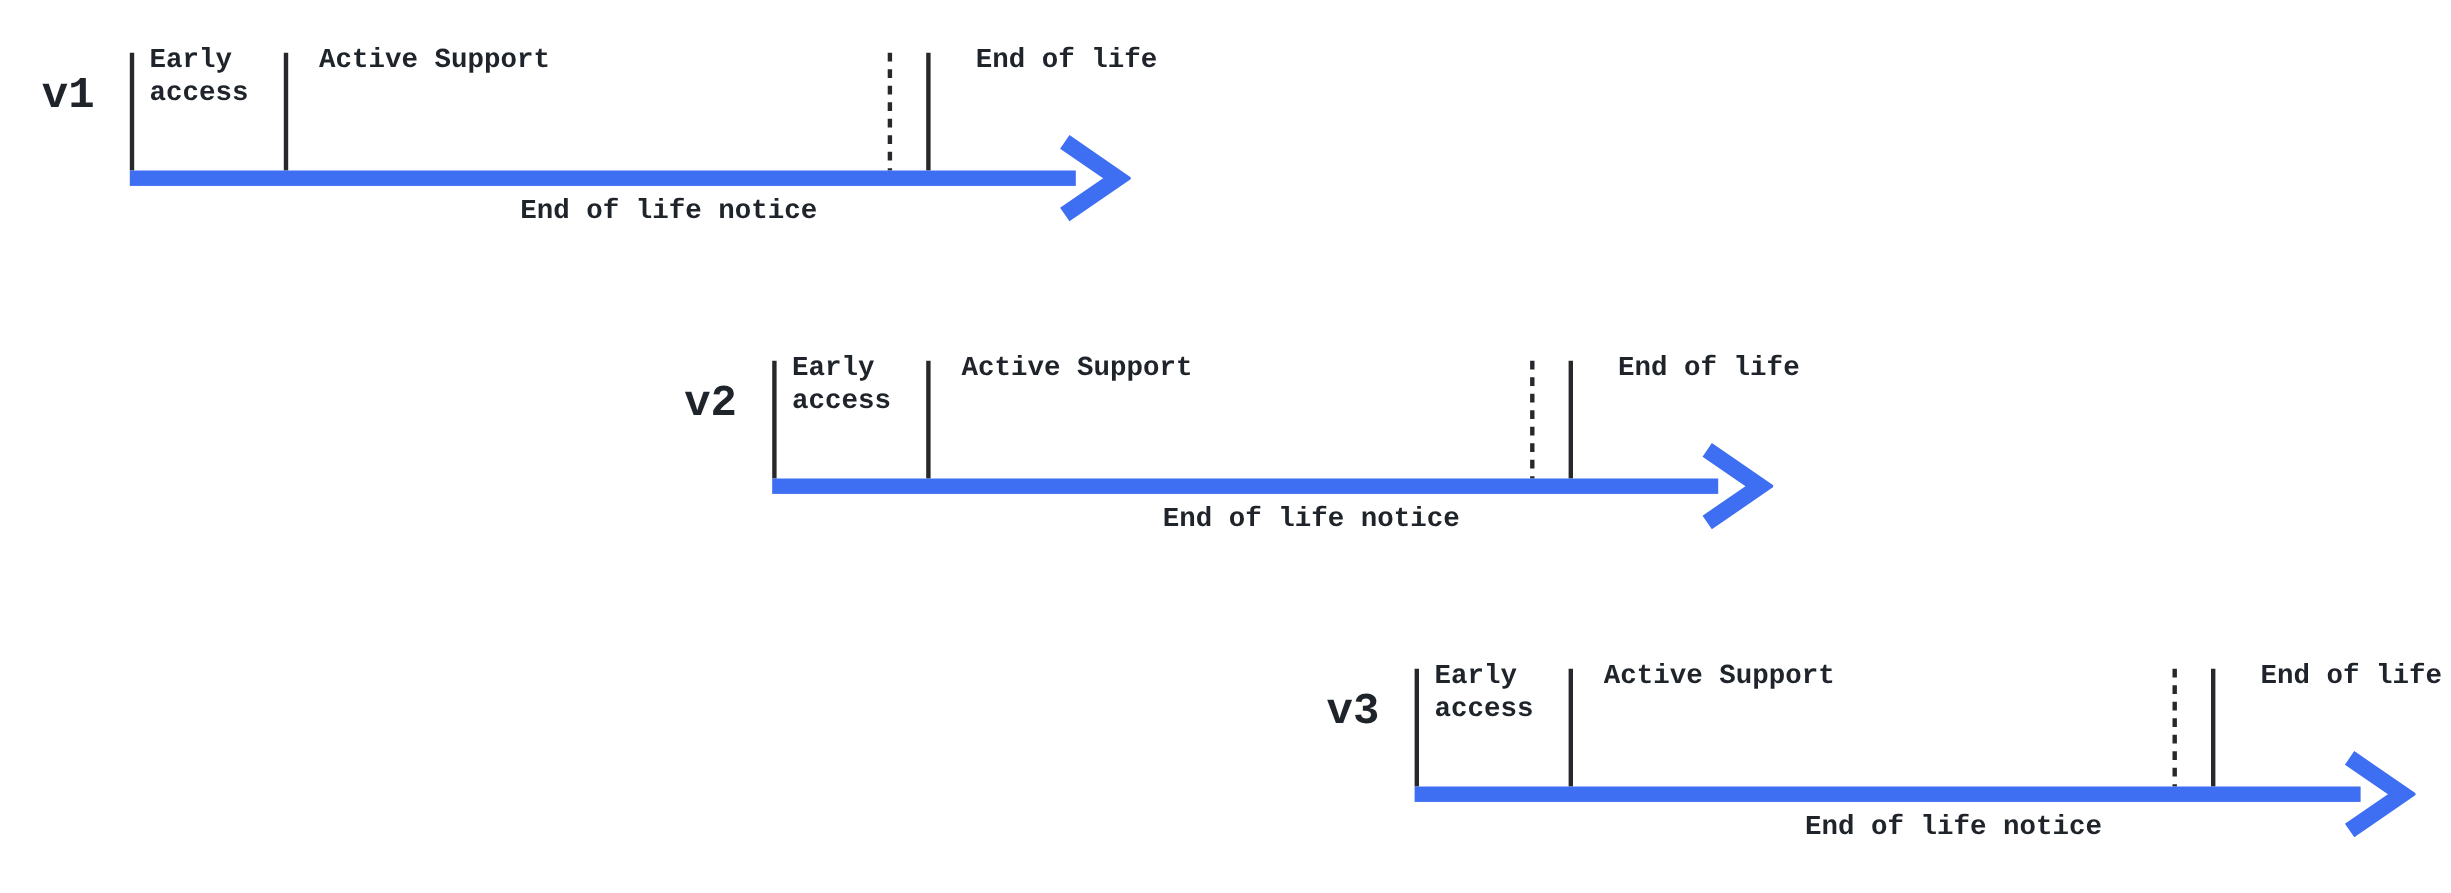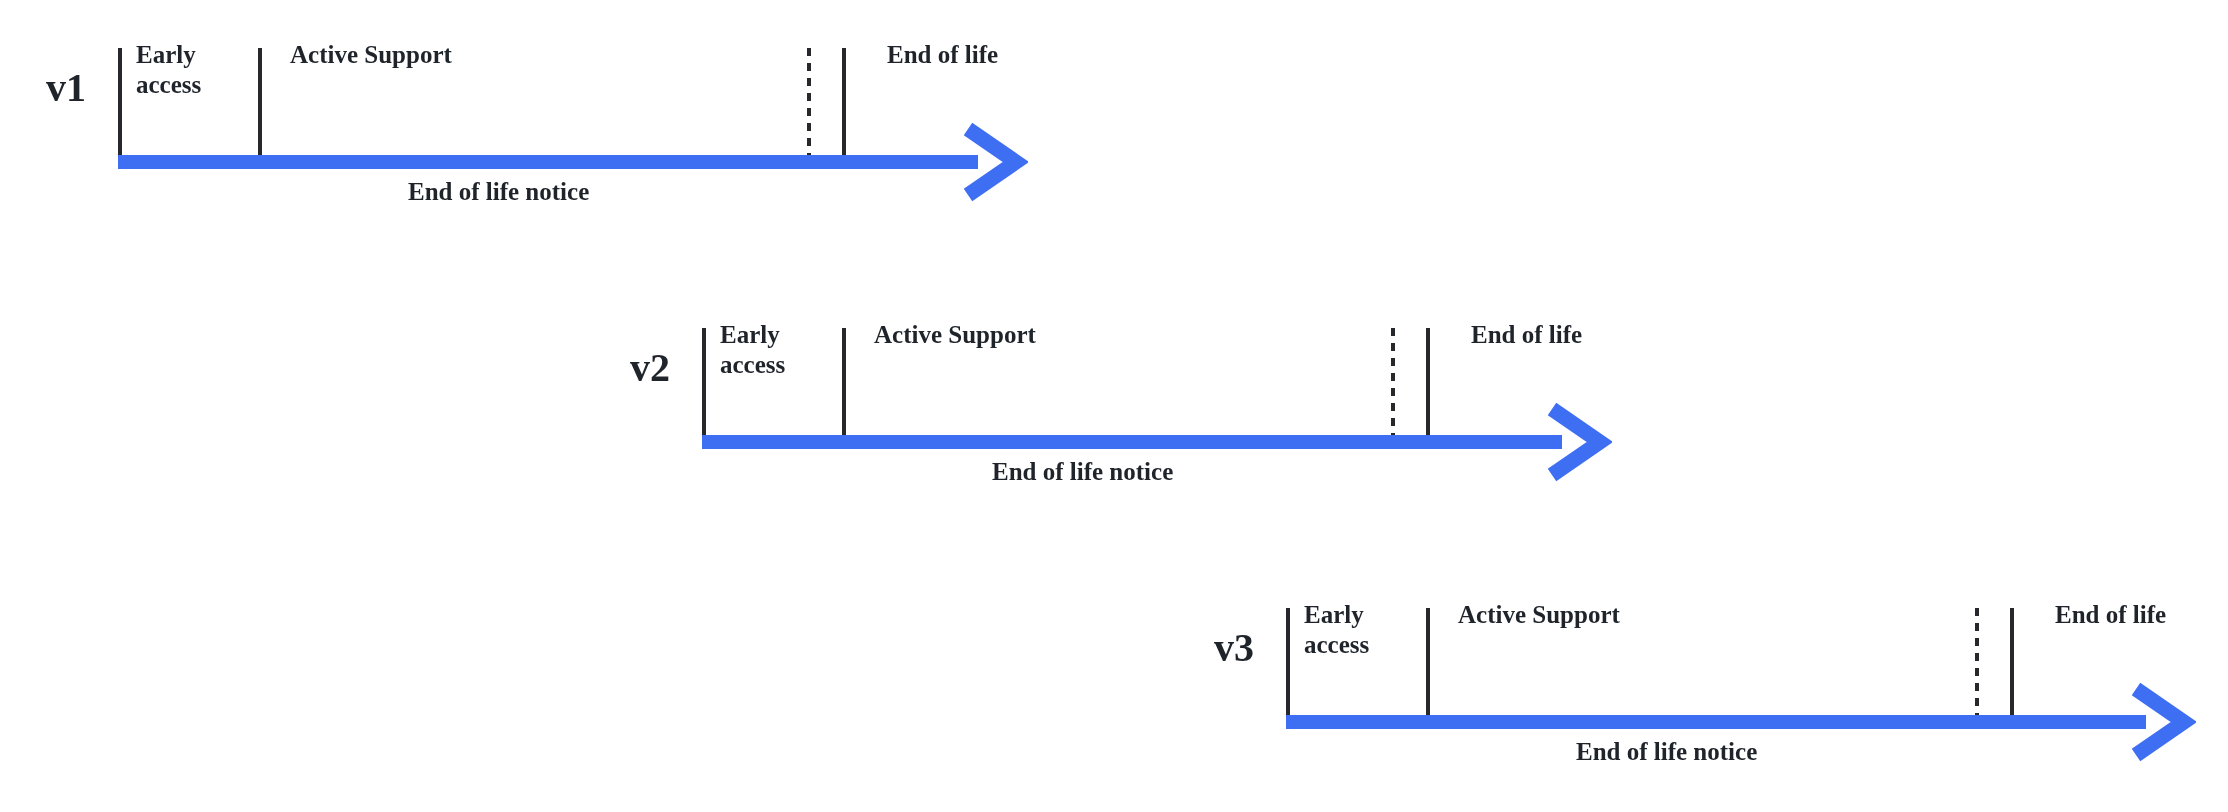--- a/index.html
+++ b/index.html
@@ -5,21 +5,21 @@
   html, body {
     margin: 0;
     padding: 0;
     background: var(--background, #ffffff);
   }
   .canvas {
     position: relative;
     width: 2228px;
     height: 812px;
     background: var(--background, #ffffff);
-    font-family: Liberation Serif, serif;
+    font-family: Liberation Mono, monospace;
     color: var(--text, #1F242B);
     overflow: hidden;
   }
   .timeline {
     position: absolute;
     width: 1000px;
     height: 185px;
   }
   .gfx {
     position: absolute;
@@ -63,21 +63,21 @@
     line-height: 30px;
     font-weight: 700;
   }
   .early  { left: 108px; width: 115px; }
   .active { left: 262px; white-space: nowrap; }
   .eol    { left: 859px; white-space: nowrap; }
   .notice {
     left: 380px;
     width: 400px;
     top: 147px;
-    text-align: left;
+    text-align: center;
     white-space: nowrap;
   }
   .row-1 { left: 28px;   top: 30px;  }
   .row-2 { left: 612px;  top: 310px; }
   .row-3 { left: 1196px; top: 590px; }
 </style>
 </head>
 <body>
 
 <div class="canvas">

